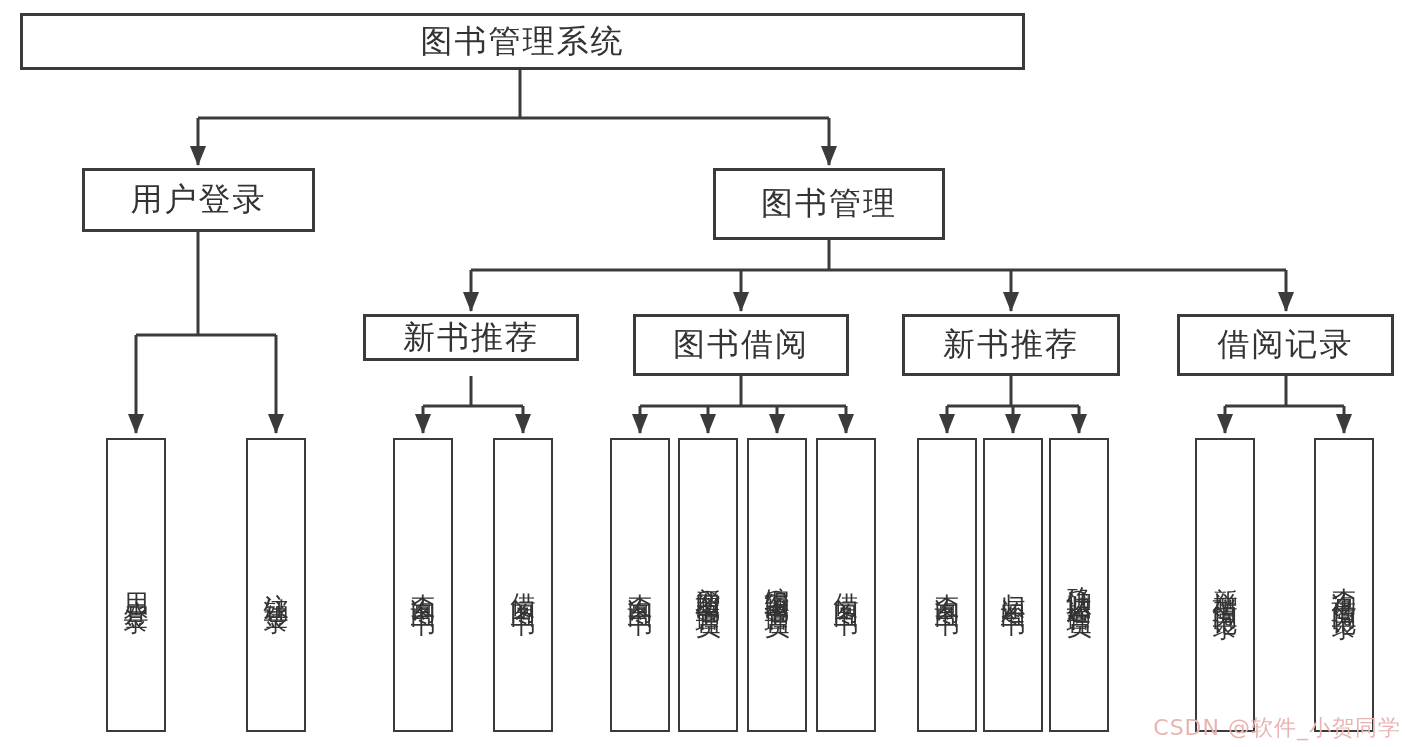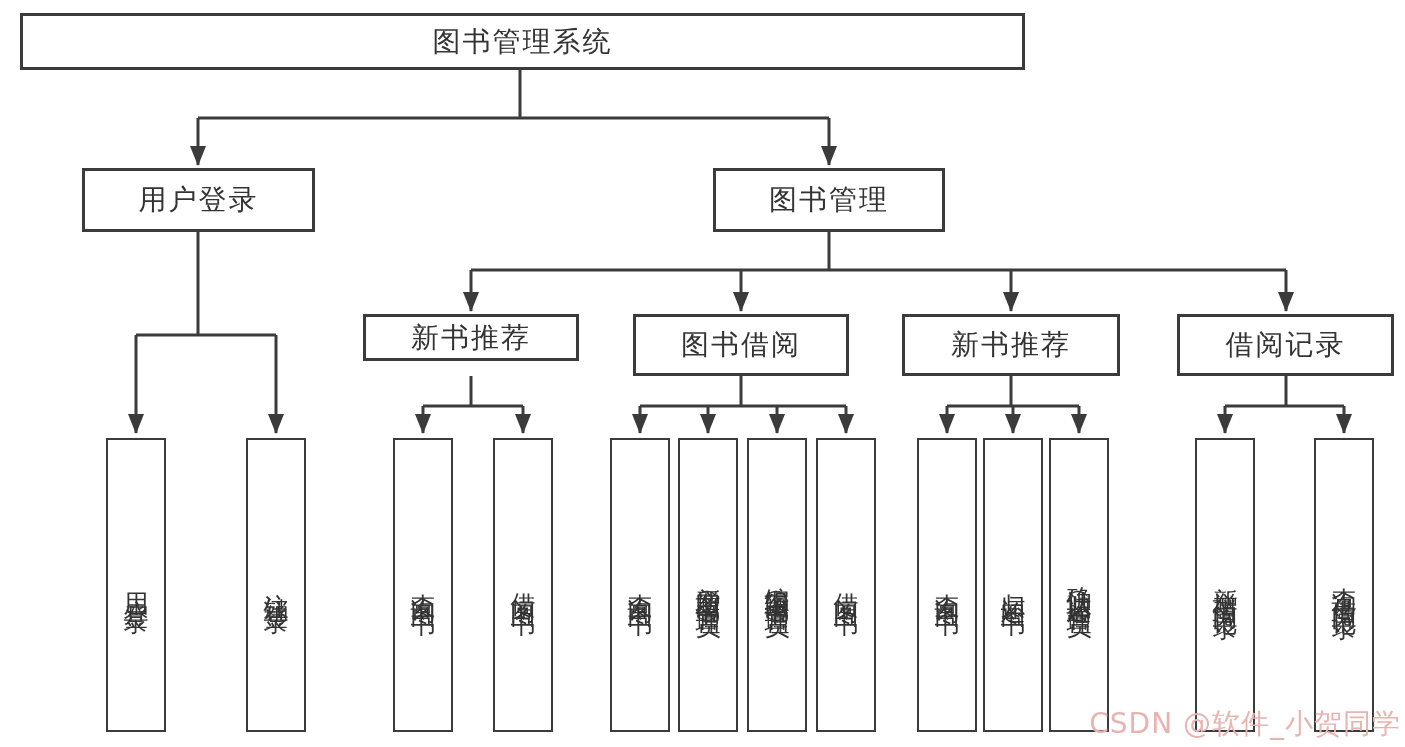--- a/index.html
+++ b/index.html
@@ -22,39 +22,39 @@
   #arrow path{fill:var(--line);stroke:none;}
   .node{
     position:absolute;
     box-sizing:border-box;
     border:3px solid var(--border);
     background:#ffffff;
     display:flex;align-items:center;justify-content:center;
     color:var(--text);
   }
   .node .lbl{
-    font-size:28px;
+    font-size:32px;
     letter-spacing:2px;
     white-space:nowrap;
     color:var(--text);
     font-family:Liberation Serif, serif;
   }
   .leaf{border-width:2.5px;}
   .leaf .vlbl{
     writing-mode:vertical-rl;
     text-orientation:mixed;
     font-size:25px;
     letter-spacing:6px;
     line-height:1;
     color:var(--text);
   }
   .watermark{
     position:absolute;
     right:4px;bottom:4px;
-    font-size:28px;
+    font-size:22px;
     letter-spacing:1px;
     color:var(--wm);
     z-index:10;
     white-space:nowrap;
     margin-left:16px;
   }
 </style>
 </head>
 <body>
 
@@ -108,21 +108,21 @@
     <path d="M1344,406 V433" marker-end="url(#arrow)"></path>
   </svg>
 
   <div class="node" style="left:20px;top:13px;width:1005px;height:57px">
     <span class="lbl">图书管理系统</span>
   </div>
 
   <div class="node" style="left:82px;top:168px;width:233px;height:64px">
     <span class="lbl">用户登录</span>
   </div>
-  <div class="node" style="left:713px;top:168px;width:232px;height:64px">
+  <div class="node" style="left:713px;top:168px;width:232px;height:72px">
     <span class="lbl">图书管理</span>
   </div>
 
   <div class="node" style="left:363px;top:314px;width:216px;height:47px">
     <span class="lbl">新书推荐</span>
   </div>
   <div class="node" style="left:633px;top:314px;width:216px;height:62px">
     <span class="lbl">图书借阅</span>
   </div>
   <div class="node" style="left:902px;top:314px;width:218px;height:62px">

